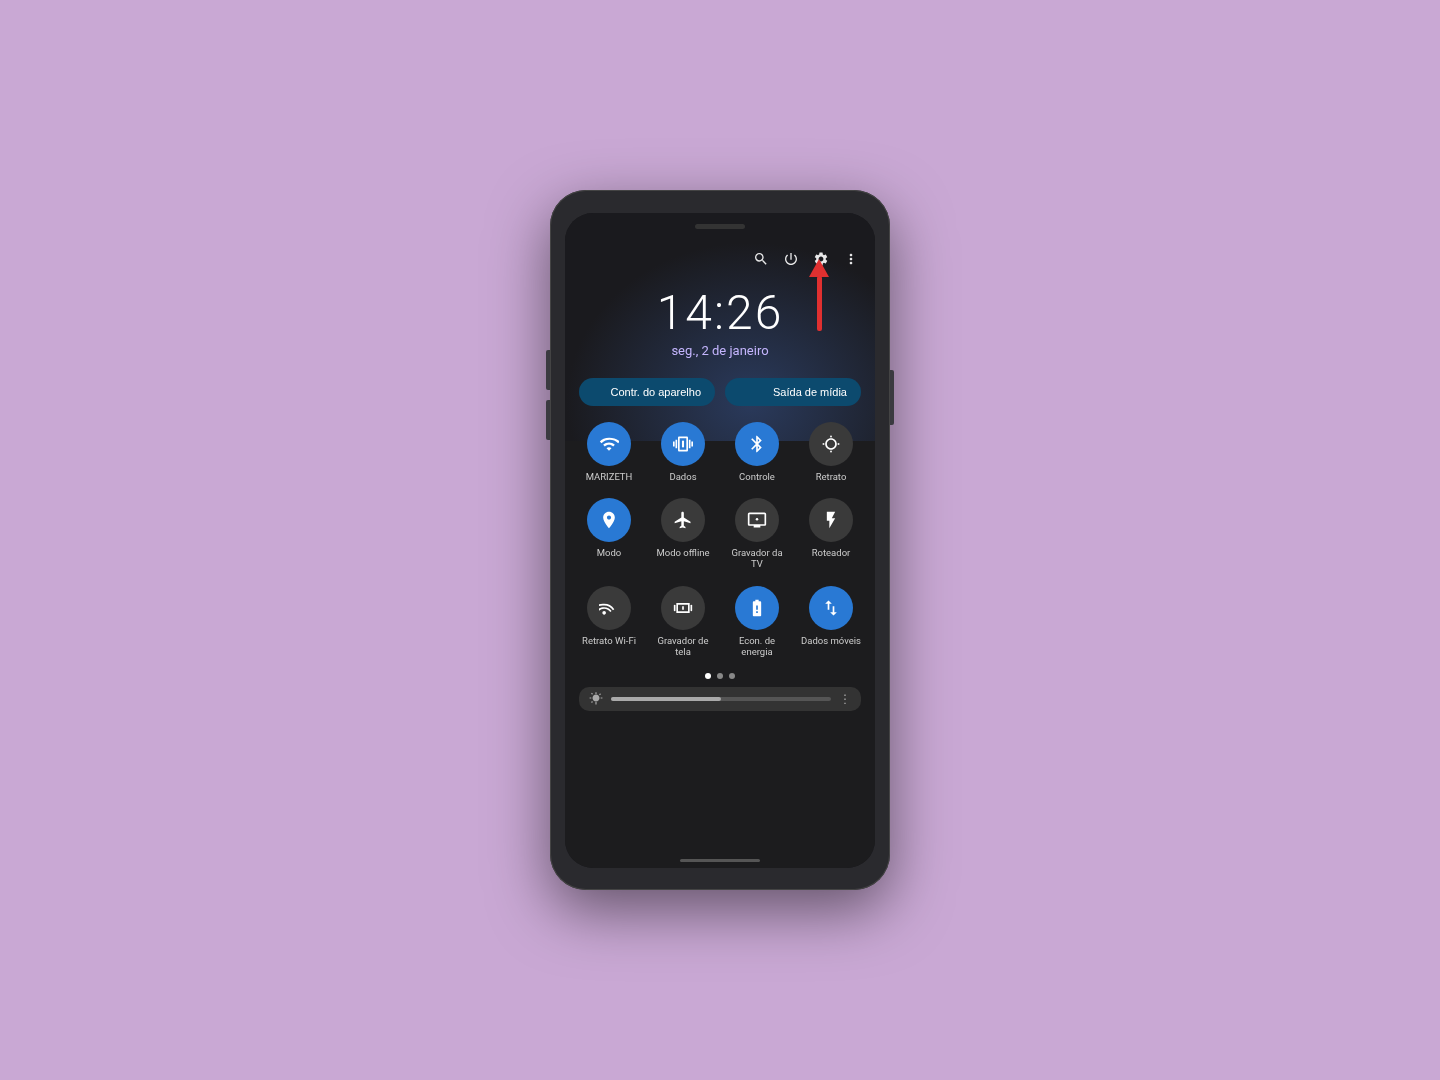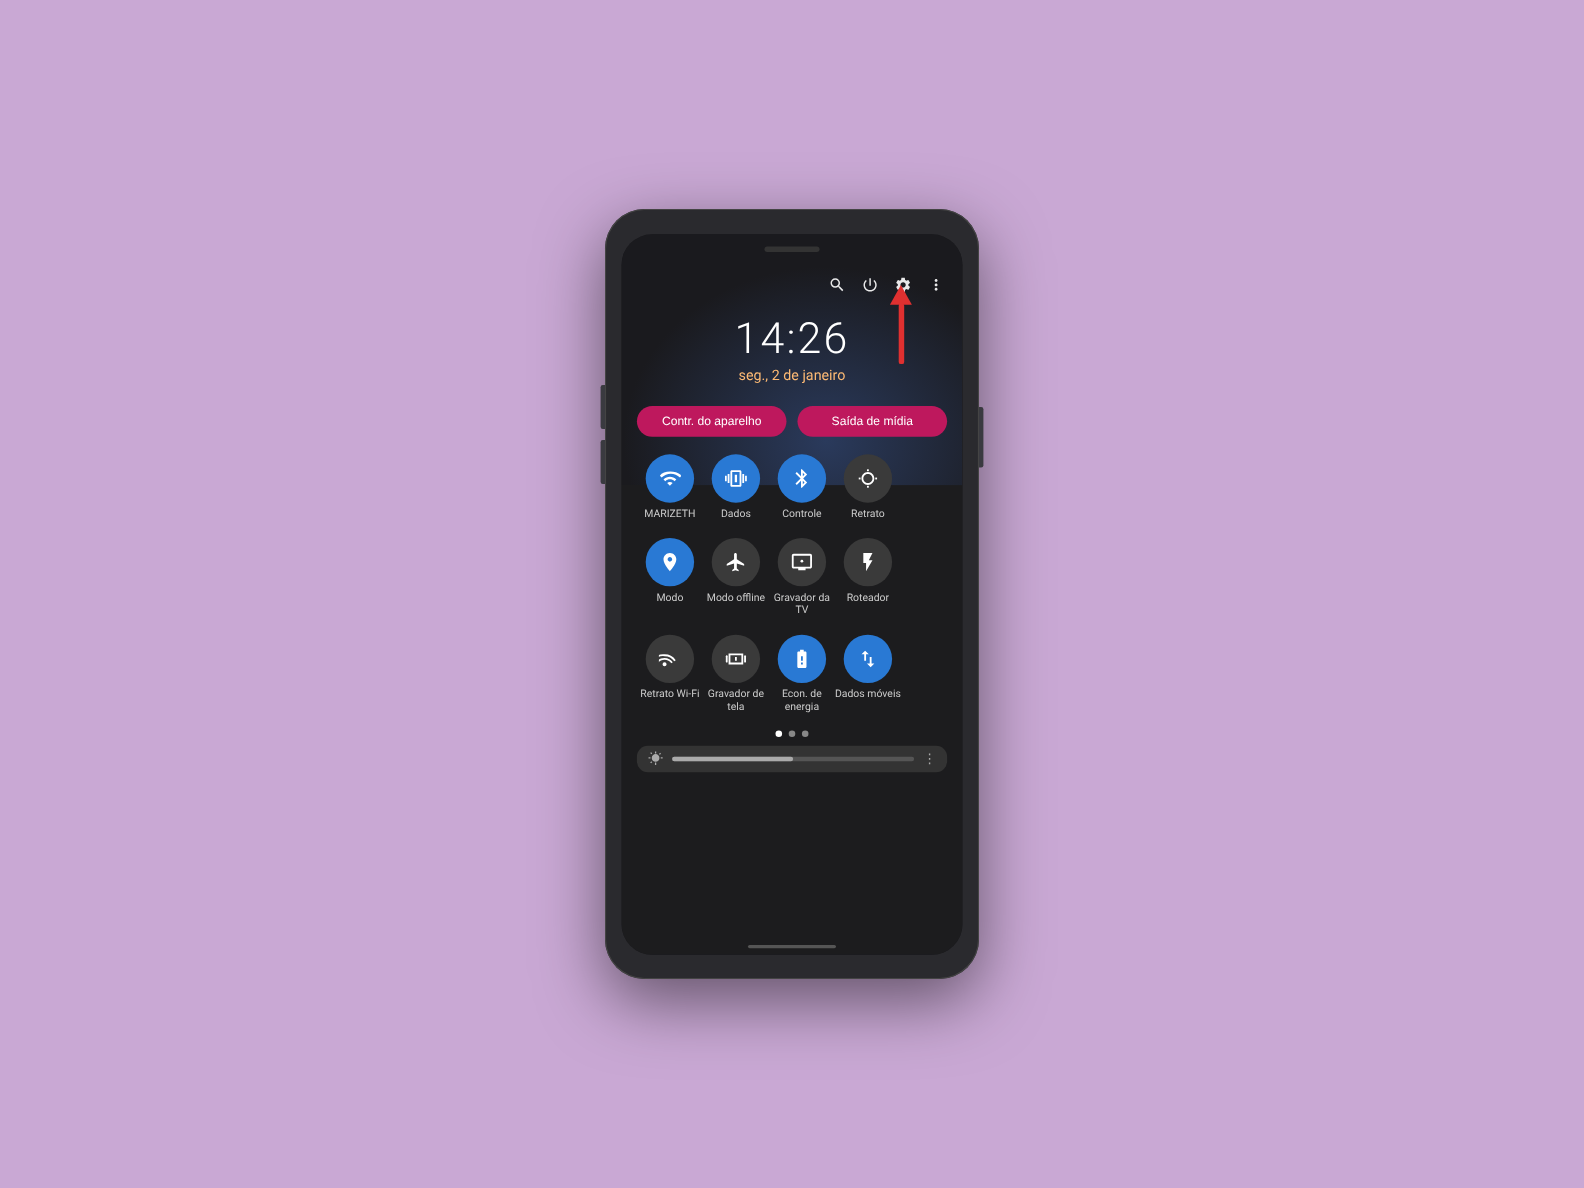--- a/index.html
+++ b/index.html
@@ -145,65 +145,66 @@
 
     
     .clock-area {
       position: relative;
       z-index: 10;
       text-align: center;
       padding-top: 18px;
     }
 
     .clock-time {
-      font-size: 39px;
+      font-size: 48px;
       font-weight: 300;
       color: #ffffff;
       letter-spacing: 2px;
       line-height: 1;
     }
 
     .clock-date {
       font-size: 13px;
-      color: #fdba74;
+      color: #c4b5fd;
       margin-top: 6px;
     }
 
     
     .quick-buttons {
       position: relative;
       z-index: 10;
       display: flex;
       justify-content: center;
       gap: 10px;
       margin-top: 20px;
       padding: 0 14px;
     }
 
     .quick-btn {
-      background: #be185d;
+      background: #0c4a6e;
       color: #ffffff;
       border: none;
       border-radius: 20px;
       padding: 8px 14px;
       font-size: 11px;
       cursor: pointer;
       flex: 1;
-      text-align: center;
+      text-align: right;
     }
 
     
     .tiles-section {
       position: relative;
       z-index: 10;
       padding: 16px 14px 0 14px;
     }
 
     .tiles-row {
       display: flex;
+      justify-content: space-between;
       margin-bottom: 16px;
     }
 
     .tile {
       display: flex;
       flex-direction: column;
       align-items: center;
       width: 60px;
       cursor: pointer;
     }

